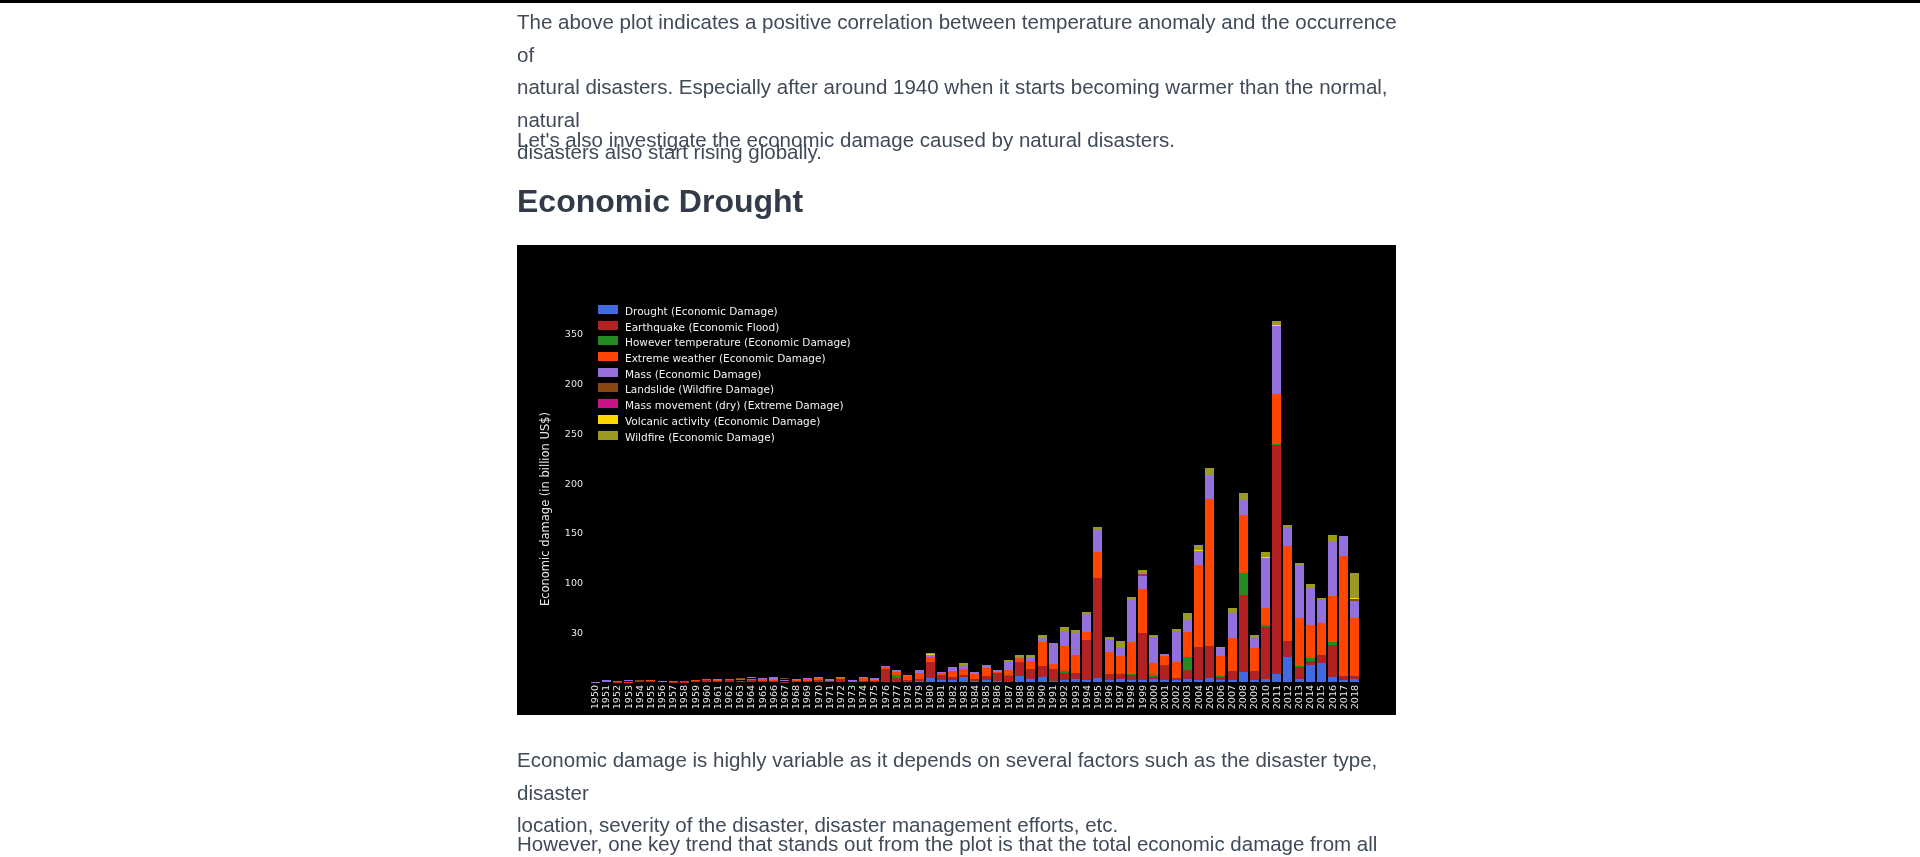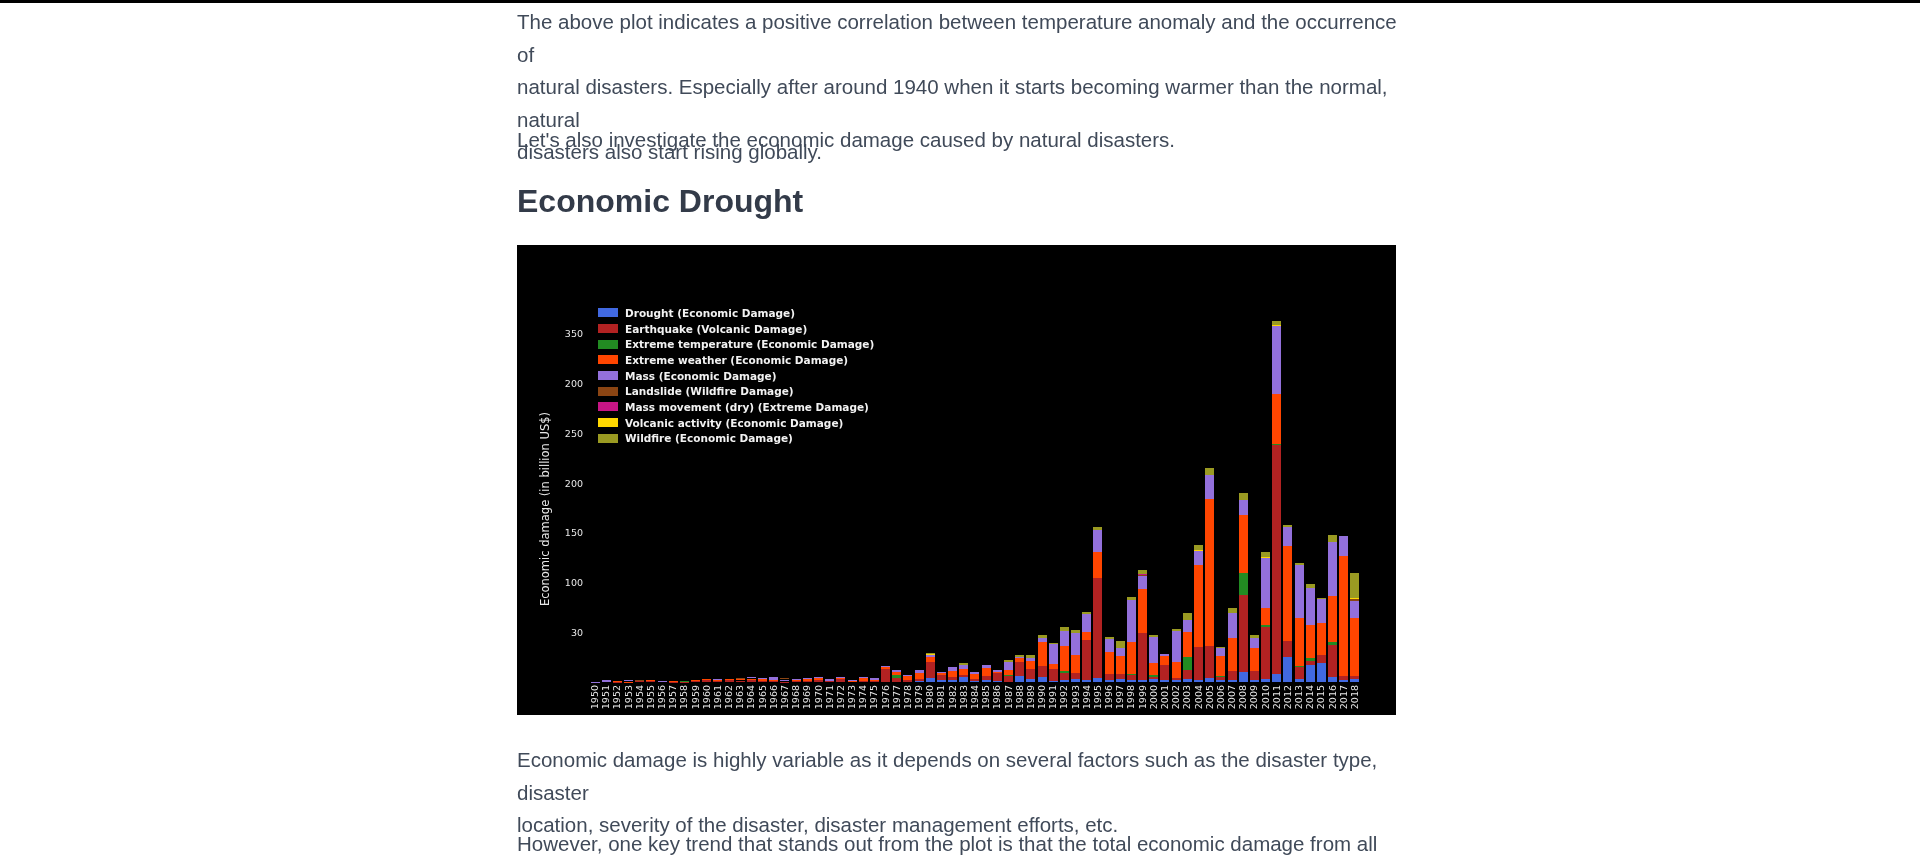--- a/index.html
+++ b/index.html
@@ -15,21 +15,21 @@
              font-size:32px; font-weight:600; line-height:38px; }
   #p3 { top:744px; }
   #p4 { top:828px; }
 
   
   #chart { position:absolute; left:517px; top:245px; width:879px; height:470px;
            background:#000000; overflow:hidden; font-family:"DejaVu Sans", sans-serif; }
   #chart-title { position:absolute; left:16px; top:36px; width:879px; text-align:center;
                  color:#f2f2f2; font-size:16.5px; }
   #legend { position:absolute; left:81px; top:60px; }
-  .legend-row { display:flex; align-items:center; height:15.7px;font-weight:bold; }
+  .legend-row { display:flex; align-items:flex-start; height:15.7px; }
   .legend-swatch { width:20px; height:9px; margin-right:7px; }
   .legend-label { color:#f2f2f2; font-size:10.5px; white-space:nowrap; }
   .ytick { position:absolute; width:40px; text-align:right; color:#e8e8e8; font-size:9.5px; }
   #ylabel { position:absolute; left:-122px; top:257px; width:300px; text-align:center;
             color:#e8e8e8; font-size:11.5px; transform:rotate(-90deg); }
   .bar-seg { position:absolute; width:9px; }
   .xtick { position:absolute; width:26px; height:10px; text-align:right; color:#e8e8e8;
            font-size:9.5px; line-height:10px; white-space:nowrap;
            transform-origin:top right; transform:rotate(-90deg); }
   #xlabel { position:absolute; left:16px; top:461px; width:879px; text-align:center;
@@ -48,25 +48,25 @@
 
 <div id="chart">
   <div id="ylabel">Economic damage (in billion US$)</div>
   <div id="legend">
       <div class="legend-row">
         <div class="legend-swatch" style="background: rgb(65, 105, 225);"></div>
         <span class="legend-label">Drought (Economic Damage)</span>
       </div>
       <div class="legend-row">
         <div class="legend-swatch" style="background: rgb(178, 34, 34);"></div>
-        <span class="legend-label">Earthquake (Volcanic Damage)</span>
+        <span class="legend-label">Earthquake (Economic Flood)</span>
       </div>
       <div class="legend-row">
         <div class="legend-swatch" style="background: rgb(34, 139, 34);"></div>
-        <span class="legend-label">Extreme temperature (Economic Damage)</span>
+        <span class="legend-label">However temperature (Economic Damage)</span>
       </div>
       <div class="legend-row">
         <div class="legend-swatch" style="background: rgb(255, 69, 0);"></div>
         <span class="legend-label">Extreme weather (Economic Damage)</span>
       </div>
       <div class="legend-row">
         <div class="legend-swatch" style="background: rgb(147, 112, 219);"></div>
         <span class="legend-label">Mass (Economic Damage)</span>
       </div>
       <div class="legend-row">

